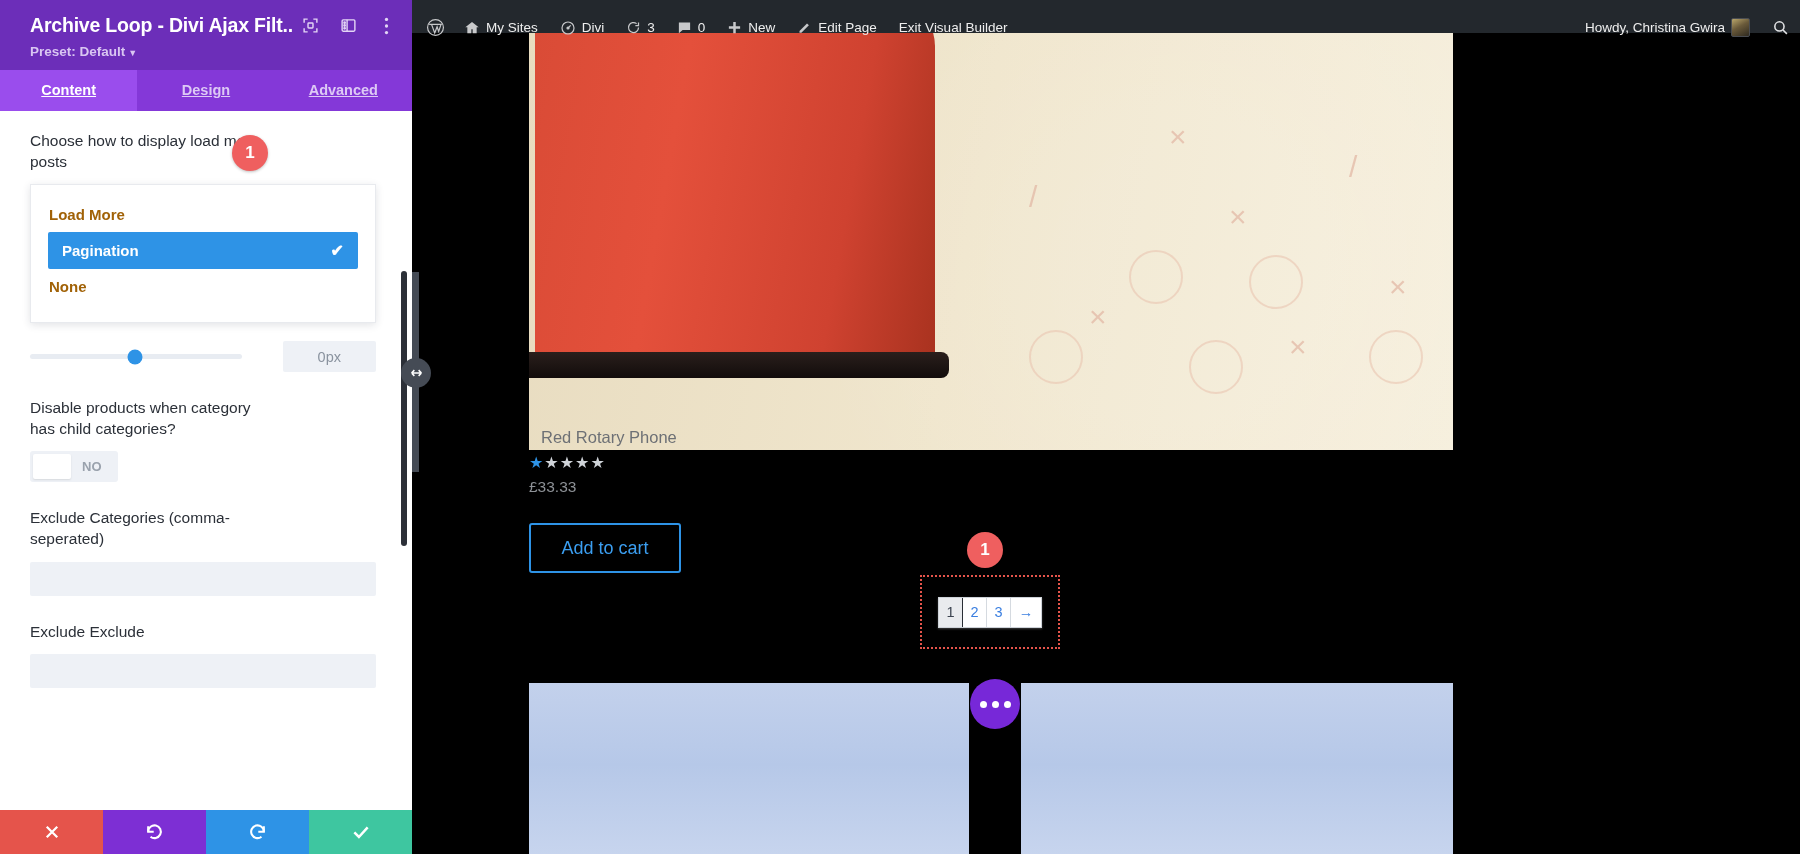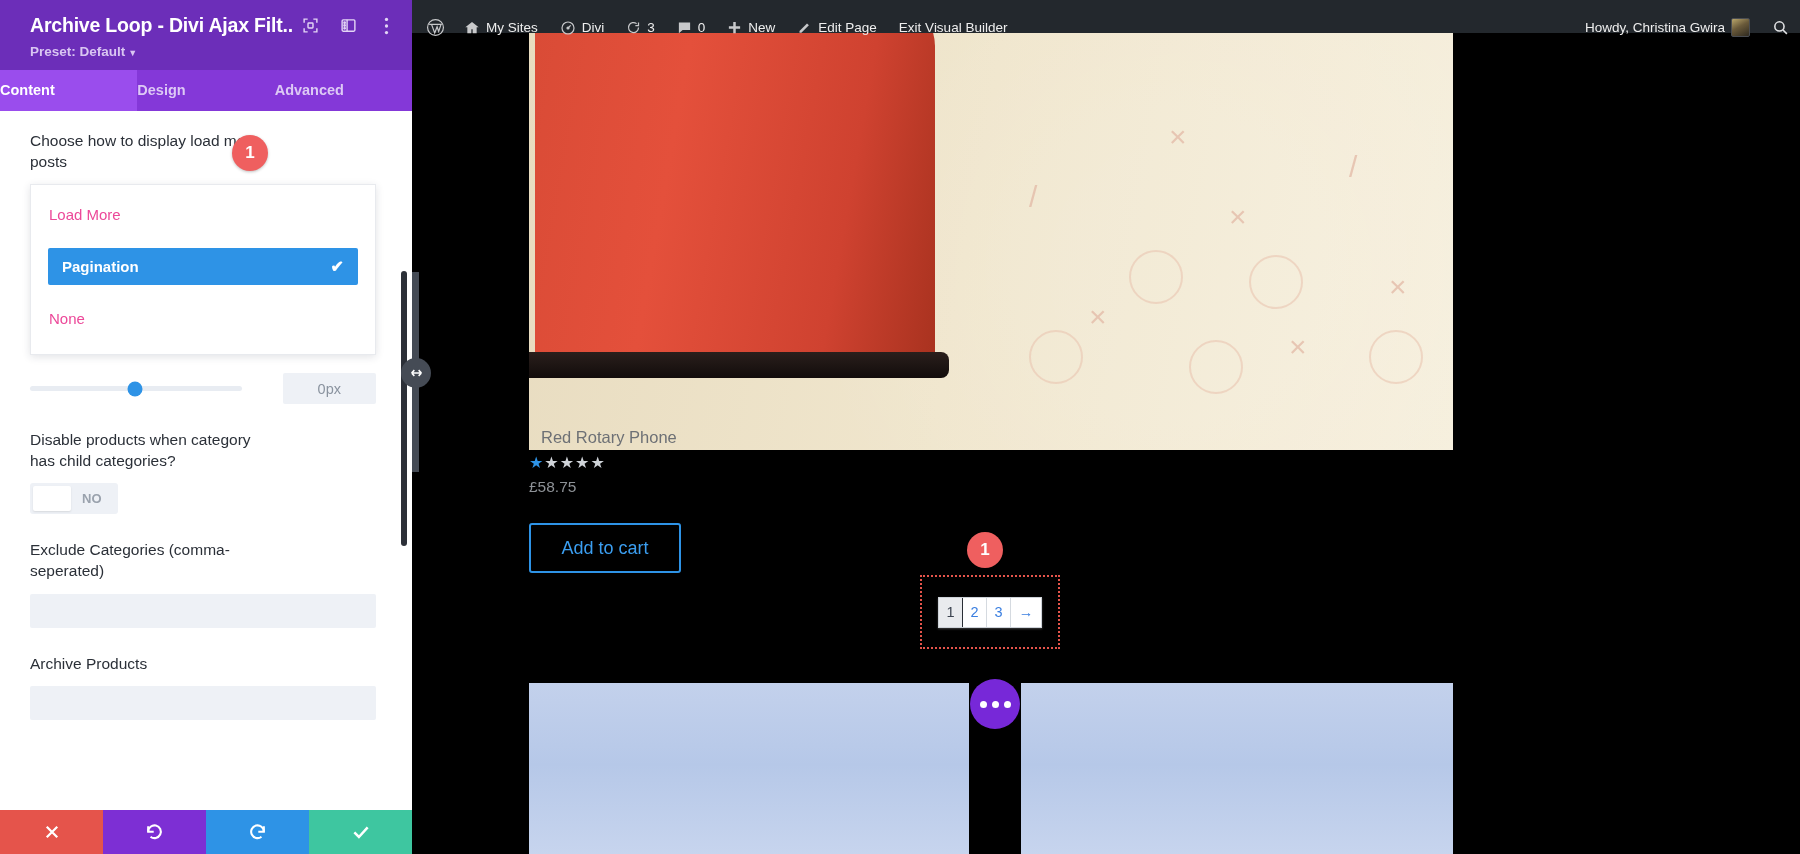--- a/index.html
+++ b/index.html
@@ -36,22 +36,22 @@
   .hdr-ico svg { display: block; }
   .preset-row { margin-top: 5px; }
   .preset-text {
     color: #d9c6f2; font-size: 13.5px; font-weight: 700; cursor: pointer;
     display: inline-block;
   }
   .preset-caret { font-size: 9px; color: #d9c6f2; margin-left: 3px; }
 
   .tabs { display: flex; background: #8438d8; }
   .tab {
-    flex: 1 1 0; padding: 12px 0 13px;
-    color: #ddc9f5; font-size: 14.5px; font-weight: 700; cursor: pointer;
+    flex: 1 1 0; text-align: center; padding: 12px 0 13px;
+    color: #ddc9f5; font-size: 14.5px; font-weight: 700; cursor: pointer; text-decoration: underline;
   }
   .tab.active { background: #9a4ded; color: #ffffff; }
 
   .panel-body {
     flex: 1 1 auto; overflow: hidden; position: relative;
     background: #fff; padding: 20px 36px 0 30px;
   }
   .field-label {
     font-size: 15.5px; color: #2b3038; font-weight: 400;
     line-height: 1.33; margin-bottom: 12px; max-width: 240px;
@@ -67,27 +67,28 @@
   }
   .badge-1 { position: absolute; left: 202px; top: 4px; }
 
   .dropdown {
     background: #fff; border: 1px solid #e8eaee;
     box-shadow: 0 2px 8px rgba(30,40,60,.13);
     margin-left: 0; width: 346px;
     padding: 12px 0 18px 0;
   }
   .dd-item {
-    padding: 9px 18px; font-size: 15px; color: #ec4899;
+    padding: 9px 18px; font-size: 15px; color: #a16207;
     display: flex; align-items: center; justify-content: space-between;
     cursor: pointer;
+    font-weight: bold;
   }
   .dd-item.selected {
     background: #2e93e6; color: #fff; font-weight: 700;
-    margin: 16px 17px; padding: 9px 14px; border-radius: 2px;
+    margin: 0 17px; padding: 9px 14px; border-radius: 2px;
   }
   .dd-check { font-size: 16px; color: #fff; font-weight: 700; }
 
   .slider-row {
     display: flex; align-items: center; gap: 16px;
     margin-top: 18px; margin-bottom: 26px;
   }
   .slider-track {
     position: relative; height: 5px; border-radius: 3px;
     background: #e8ecf2; width: 222px; cursor: pointer;
@@ -376,21 +377,21 @@
     <div class="prod-title">Red Rotary Phone</div>
 
     <div class="stars">
       <span class="star" style="color:#2e93e6">★</span>
       <span class="star" style="color:#cfd3d8">★</span>
       <span class="star" style="color:#cfd3d8">★</span>
       <span class="star" style="color:#cfd3d8">★</span>
       <span class="star" style="color:#cfd3d8">★</span>
     </div>
 
-    <div class="prod-price">£58.75</div>
+    <div class="prod-price">£33.33</div>
 
     <div class="add-cart">Add to cart</div>
 
     <div class="badge badge-2">1</div>
 
     <div class="pager-outline">
       <div class="pager">
         <div class="pg current">1</div>
         <div class="pg">2</div>
         <div class="pg">3</div>
@@ -480,21 +481,21 @@
 
       <div class="field-label">Disable products when category has child categories?</div>
       <div class="toggle-wrap">
         <span class="toggle-knob"></span>
         <span class="toggle-txt">NO</span>
       </div>
 
       <div class="field-label">Exclude Categories (comma-seperated)</div>
       <input class="text-input" type="text" value="" style="">
 
-      <div class="field-label">Archive Products</div>
+      <div class="field-label">Exclude Exclude</div>
       <input class="text-input" type="text" value="" style="">
 
       <div class="panel-scroll"></div>
     </div>
 
     <div class="panel-footer">
       <div class="foot-btn fb-cancel">
         <svg width="18" height="18" viewBox="0 0 24 24" fill="none" stroke="#fff" stroke-width="3">
             <path d="M5 5 19 19M19 5 5 19"></path>
           </svg>

